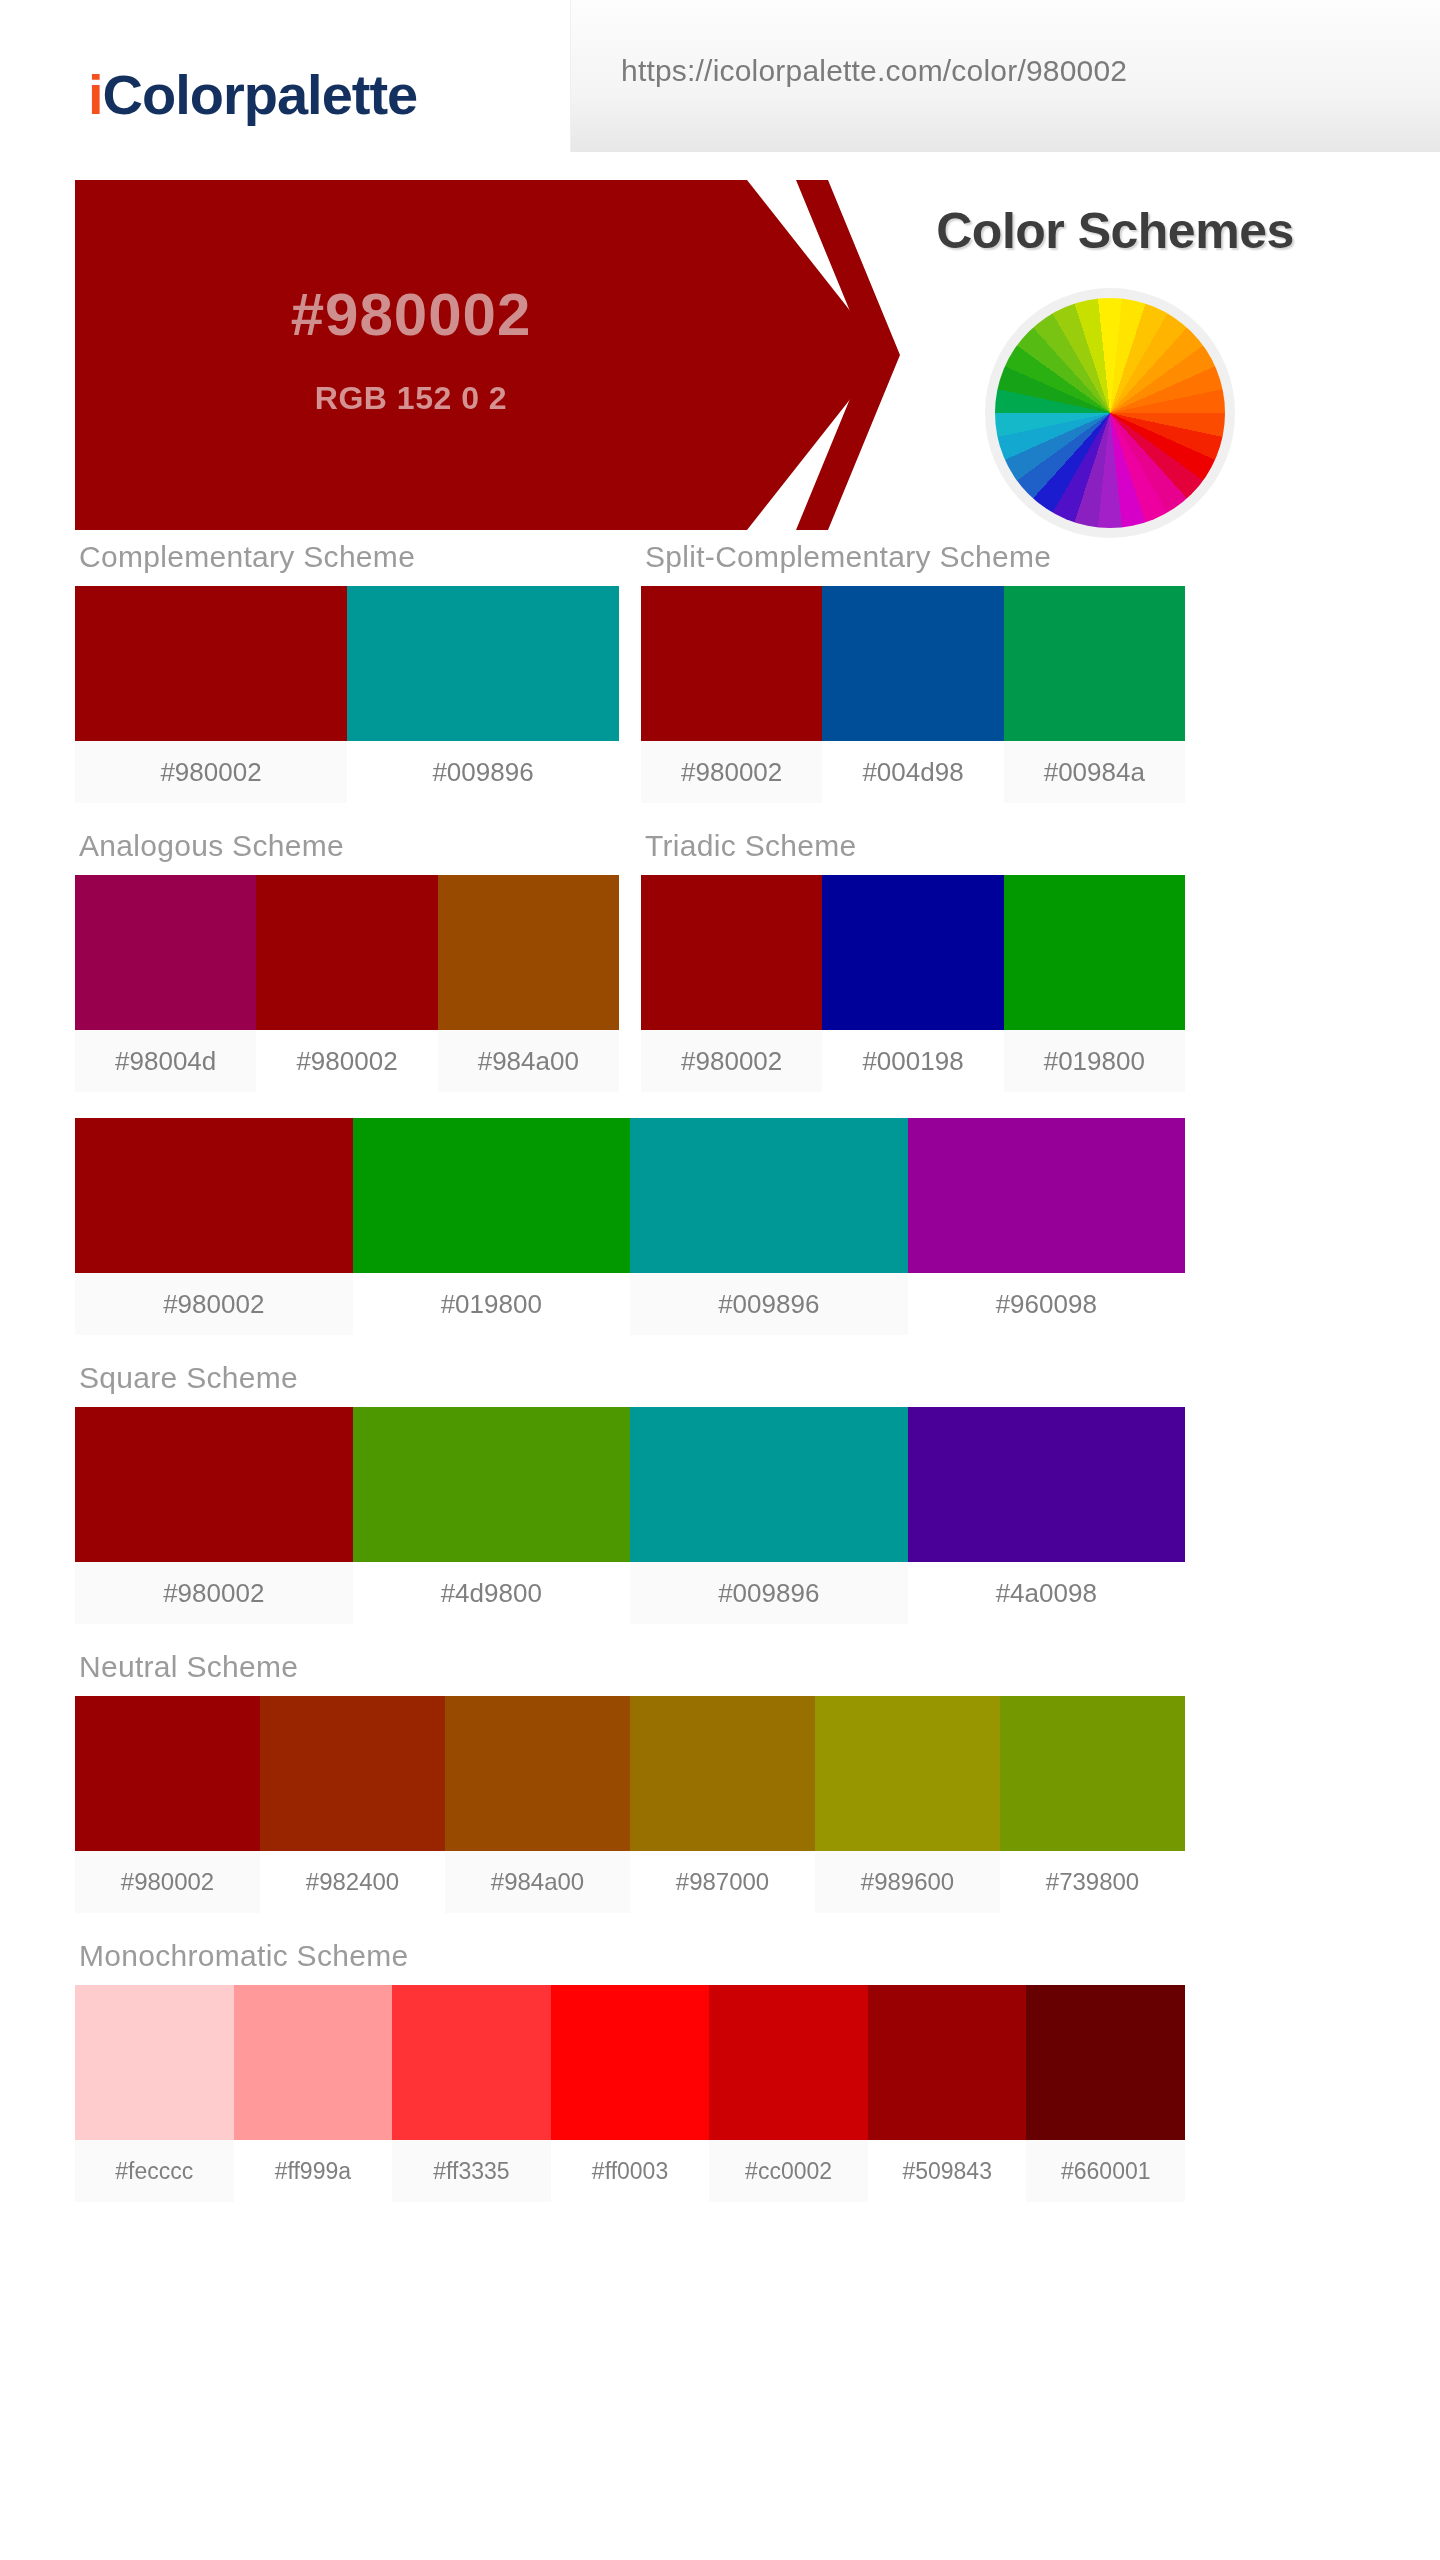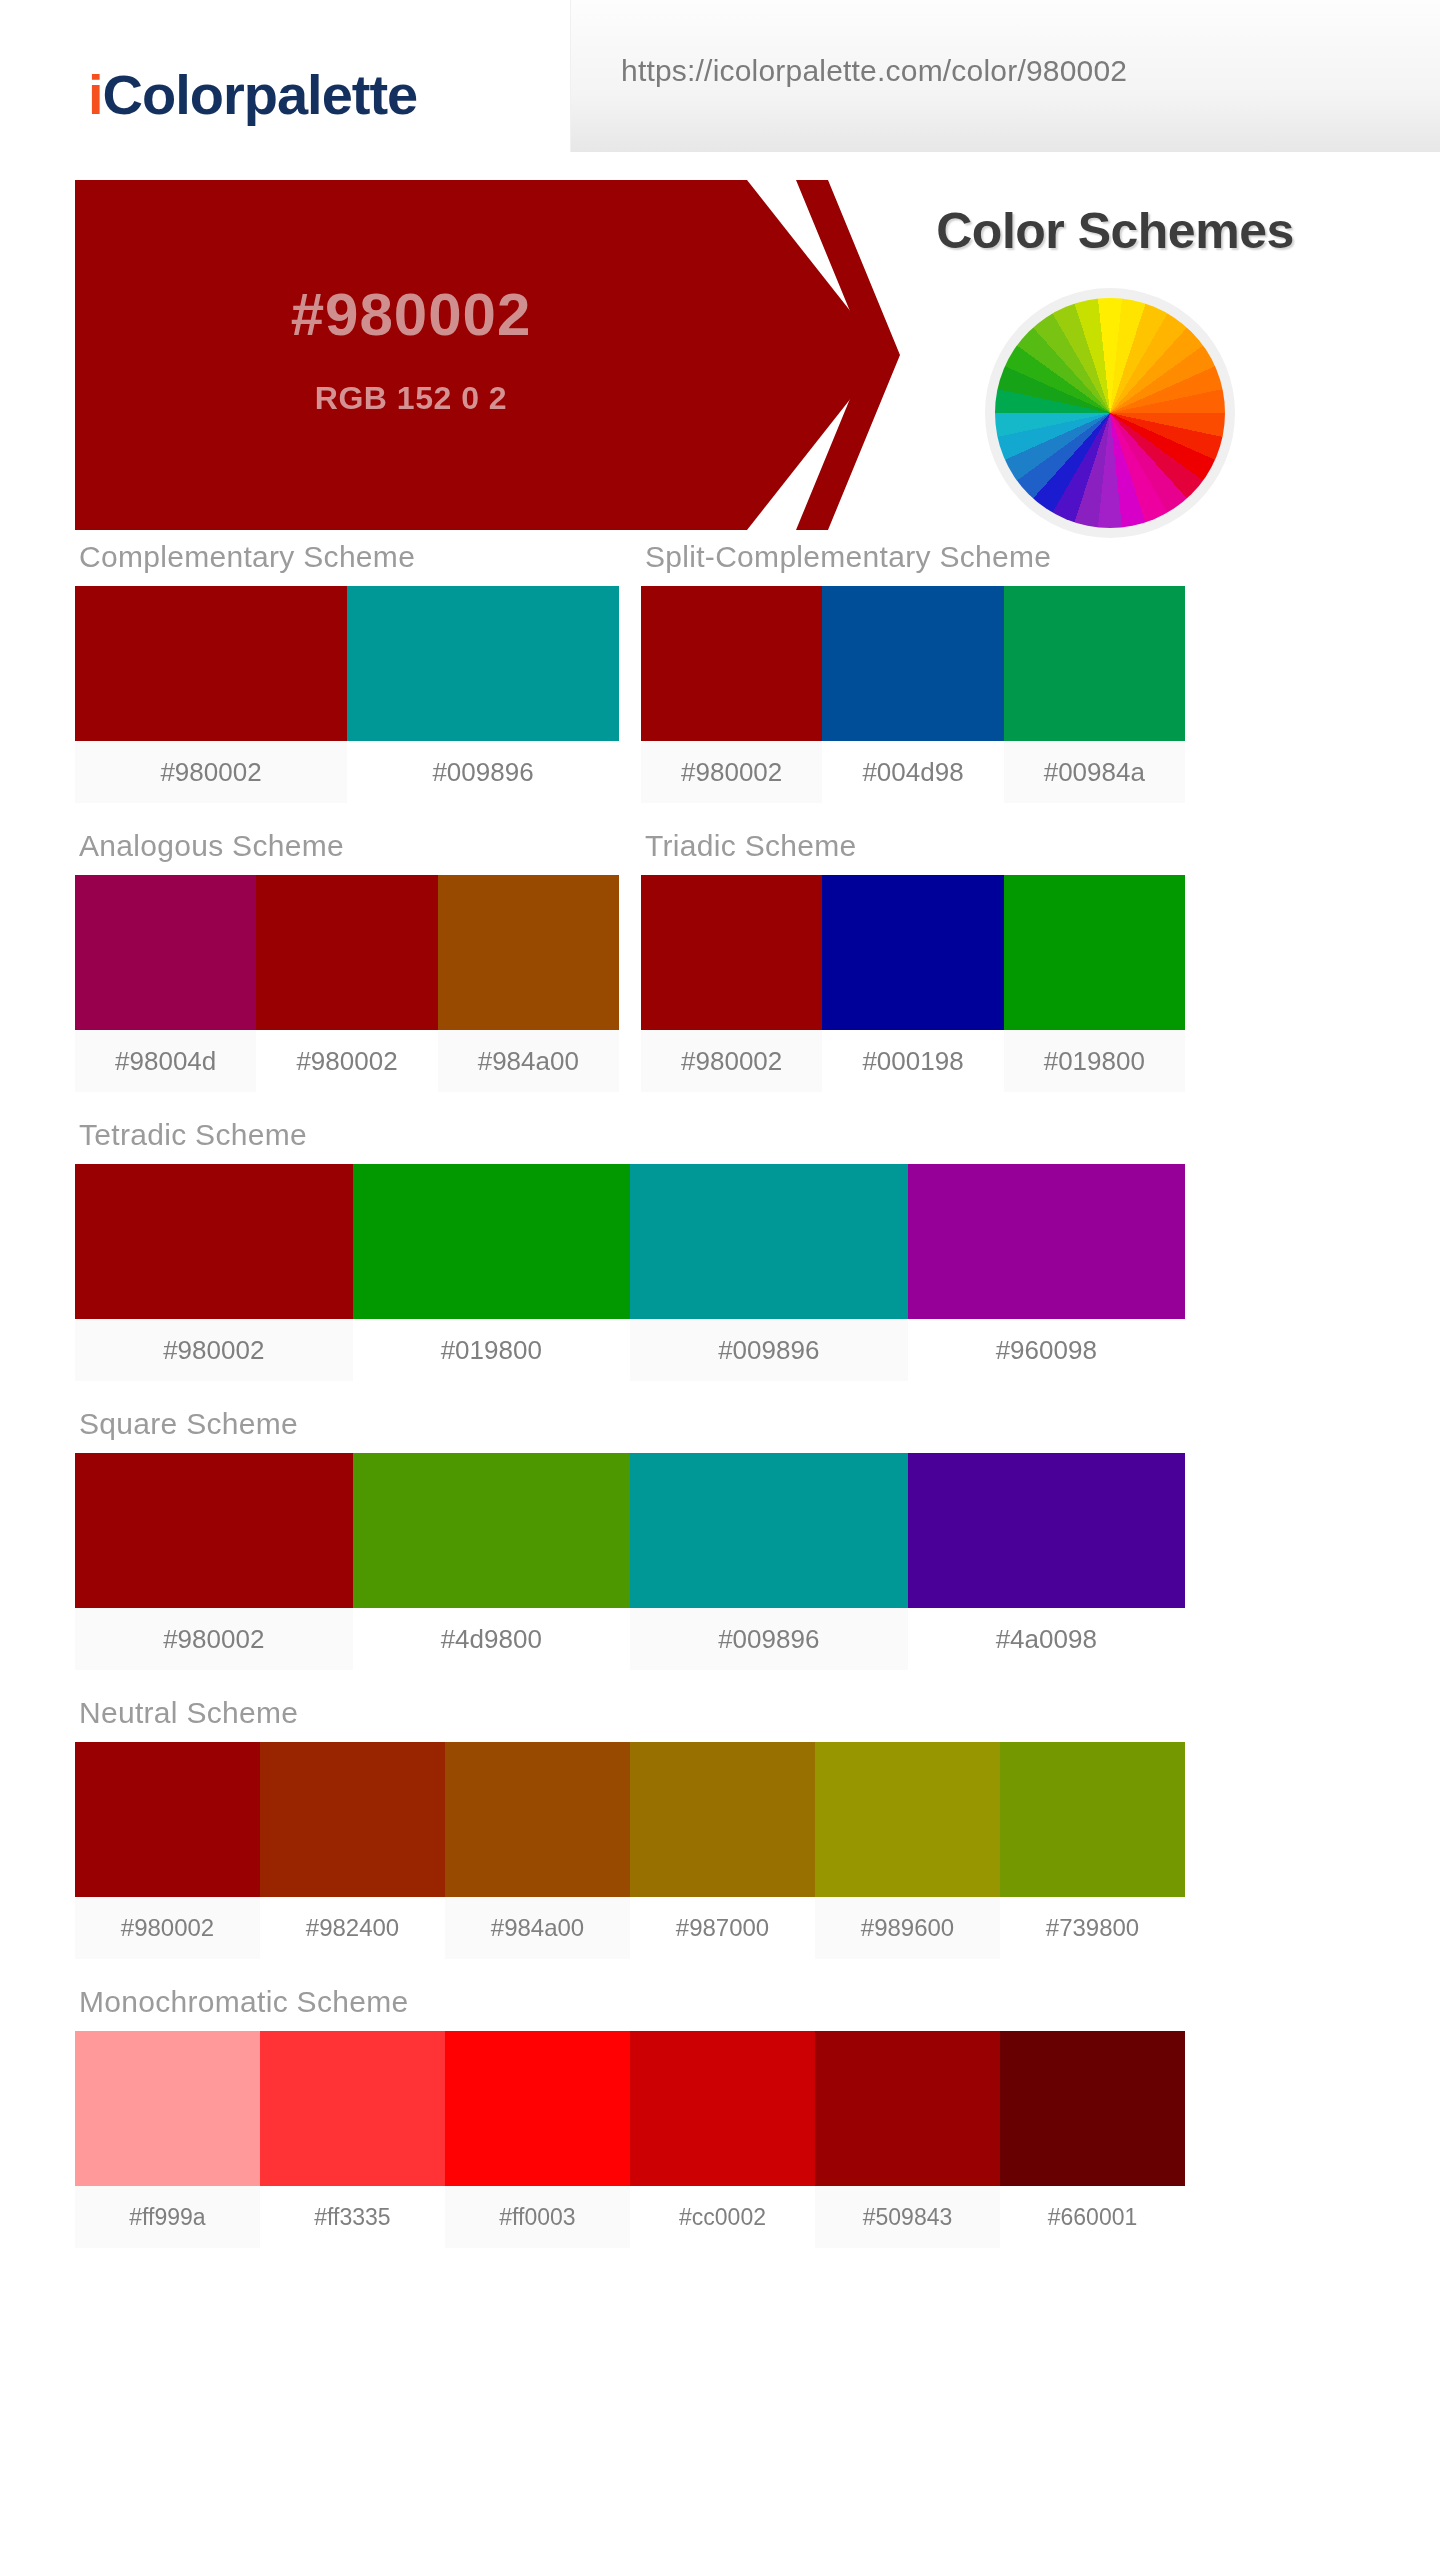--- a/index.html
+++ b/index.html
@@ -258,21 +258,20 @@
           <div class="swatch-col">
             <div class="swatch-color" style="background: rgb(1, 152, 0);"></div>
             <div class="swatch-hex">#019800</div>
           </div>
         </div>
     </div>
   </div>
 
   <div class="row">
     <div class="block full">
-      <div class="scheme-label">Tetradic Scheme</div>
       <div class="swatch-strip">
           <div class="swatch-col">
             <div class="swatch-color" style="background: rgb(152, 0, 2);"></div>
             <div class="swatch-hex">#980002</div>
           </div>
           <div class="swatch-col">
             <div class="swatch-color" style="background: rgb(1, 152, 0);"></div>
             <div class="swatch-hex">#019800</div>
           </div>
           <div class="swatch-col">
@@ -341,20 +340,24 @@
           </div>
         </div>
     </div>
   </div>
 
   <div class="row">
     <div class="block full mono">
       <div class="scheme-label">Monochromatic Scheme</div>
       <div class="swatch-strip">
           <div class="swatch-col">
+            <div class="swatch-color" style="background: rgb(254, 204, 204);"></div>
+            <div class="swatch-hex">#fecccc</div>
+          </div>
+          <div class="swatch-col">
             <div class="swatch-color" style="background: rgb(255, 153, 154);"></div>
             <div class="swatch-hex">#ff999a</div>
           </div>
           <div class="swatch-col">
             <div class="swatch-color" style="background: rgb(255, 51, 53);"></div>
             <div class="swatch-hex">#ff3335</div>
           </div>
           <div class="swatch-col">
             <div class="swatch-color" style="background: rgb(255, 0, 3);"></div>
             <div class="swatch-hex">#ff0003</div>

